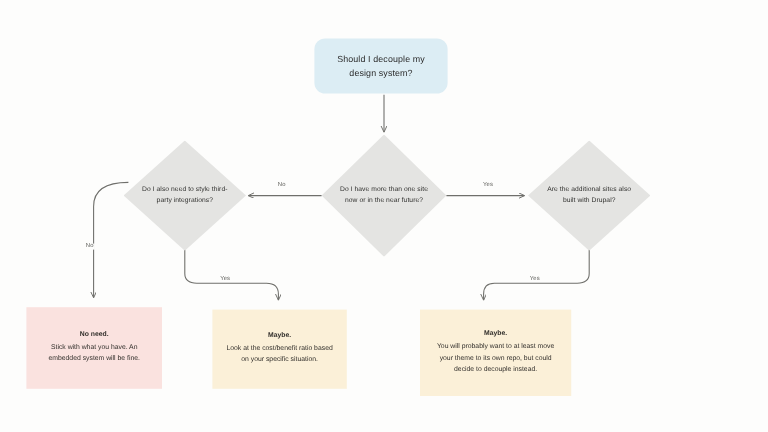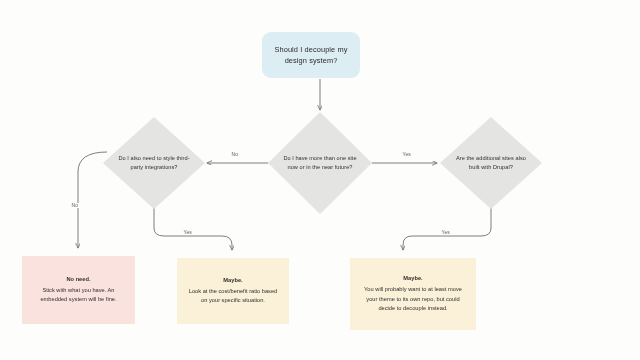--- a/index.html
+++ b/index.html
@@ -118,21 +118,21 @@
 
     <path d="M372,163 L437,163" fill="none" stroke="#6f6f6b" stroke-width="0.9" marker-end="url(#arrow)"></path>
 
     <path d="M107,152 Q78,152 78,172 L78,248" fill="none" stroke="#6f6f6b" stroke-width="0.9" marker-end="url(#arrow)"></path>
 
     <path d="M154,200 L154,228 Q154,236 164,236 L222,236 Q232,236 232,245 L232,250" fill="none" stroke="#6f6f6b" stroke-width="0.9" marker-end="url(#arrow)"></path>
 
     <path d="M491,200 L491,228 Q491,236 481,236 L412,236 Q403,236 403,245 L403,250" fill="none" stroke="#6f6f6b" stroke-width="0.9" marker-end="url(#arrow)"></path>
   </svg>
 
-  <div class="node start-node" style="left:262px; top:32px; width:98px; height:46px;">
+  <div class="node start-node" style="left:262px; top:32px; width:111px; height:46px;">
     <span>Should I decouple my design system?</span>
   </div>
 
   <div class="diamond-wrap" style="left:268px; top:112px; width:104px; height:102px;">
     <div class="diamond-shape"></div>
     <div class="diamond-label">Do I have more than one site now or in the near future?</div>
   </div>
 
   <div class="diamond-wrap" style="left:103px; top:117px; width:102px; height:92px;">
     <div class="diamond-shape"></div>

